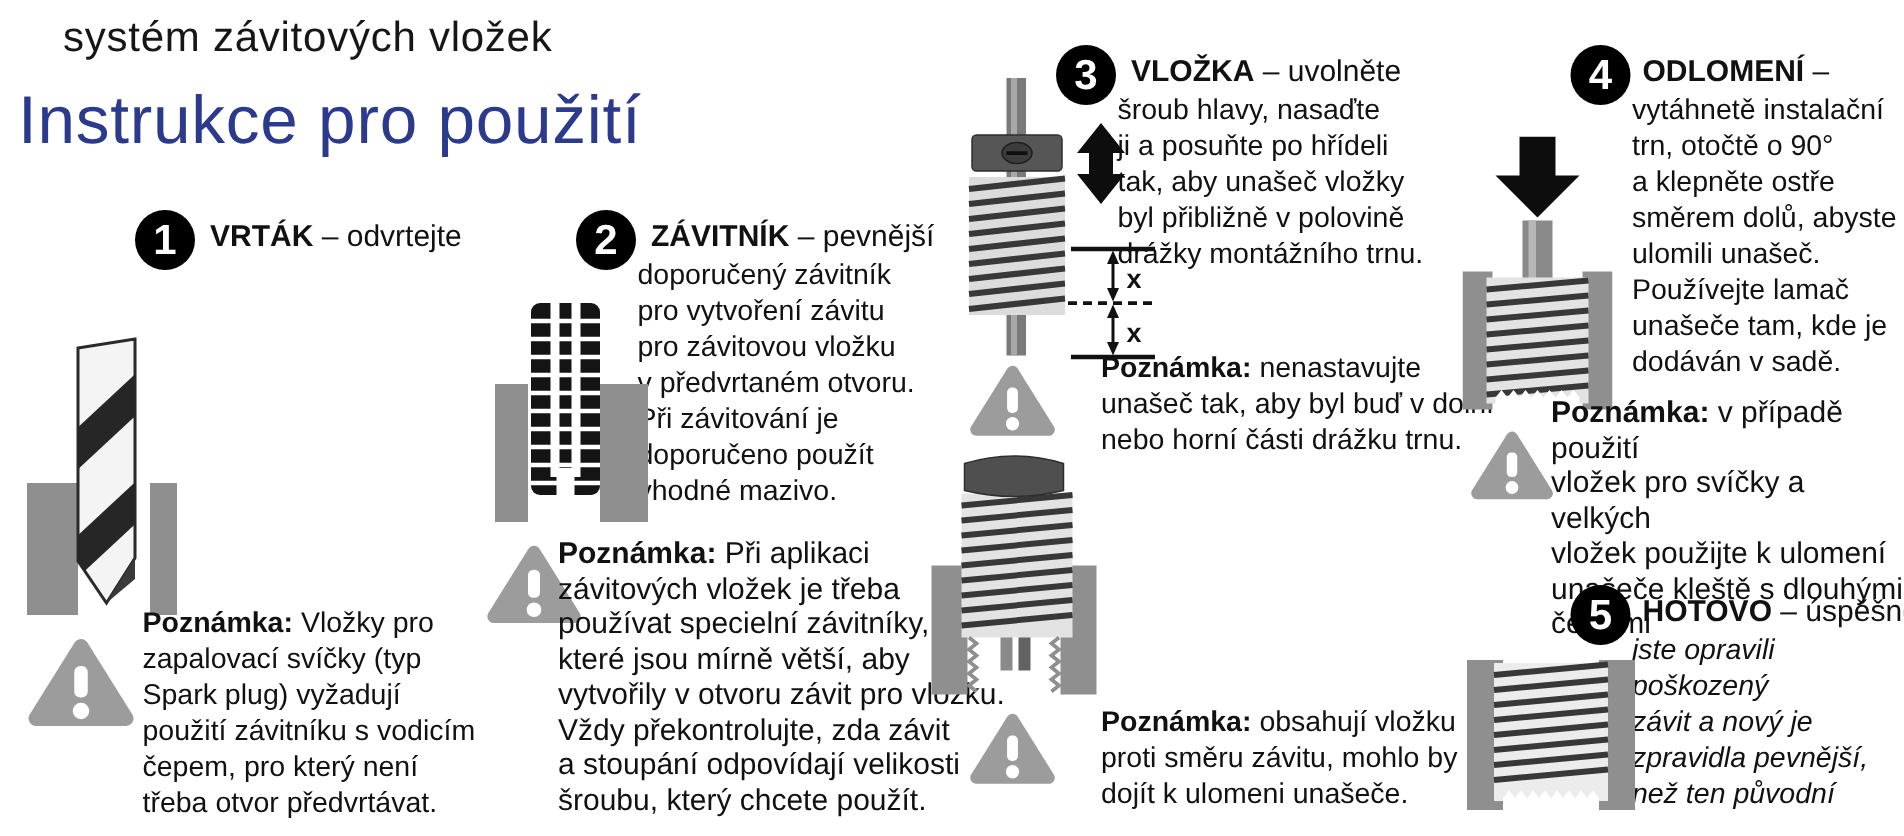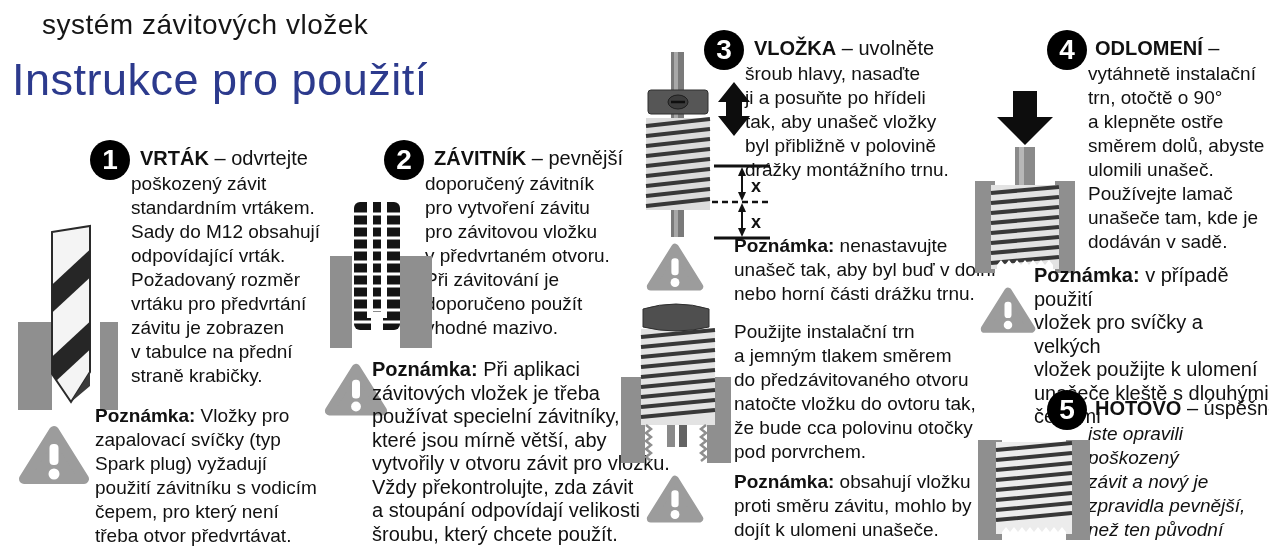--- a/index.html
+++ b/index.html
@@ -31,29 +31,20 @@
 
   <div class="abs subtitle" style="left:42px;top:9px;">systém závitových vložek</div>
   <div class="abs pagetitle" style="left:12px;top:54px;">Instrukce pro použití</div>
 
   <div class="abs badge" style="left:90px;top:140px;">
     <span>1</span>
   </div>
   <div class="abs steptitle" style="left:140px;top:146px;">
     <b>VRTÁK</b> <span>– odvrtejte</span>
   </div>
-  <div class="abs body" style="left:131px;top:172px;">poškozený závit
-standardním vrtákem.
-Sady do M12 obsahují
-odpovídající vrták.
-Požadovaný rozměr
-vrtáku pro předvrtání
-závitu je zobrazen
-v tabulce na přední
-straně krabičky.</div>
 
   <svg class="abs" style="left:0;top:224px;" width="118" height="190" viewBox="0 0 118 190">
     <rect x="18" y="98" width="34" height="88" fill="#8f8f8f"></rect>
     <rect x="100" y="98" width="18" height="88" fill="#8f8f8f"></rect>
     <clipPath id="drillclip">
         <polygon points="52,8 90,2 90,148 71,178 52,150"></polygon>
       </clipPath>
     <polygon points="52,8 90,2 90,148 71,178 52,150" fill="#f4f4f4" stroke="#2a2a2a" stroke-width="2"></polygon>
     <g clip-path="url(#drillclip)" fill="#262626">
       <polygon points="40,72 98,18 98,46 40,100"></polygon>
@@ -169,26 +160,20 @@
     <rect x="88" y="80" width="24" height="86" fill="#8f8f8f"></rect>
     <rect x="48" y="120" width="8" height="30" fill="#8a8a8a"></rect>
     <rect x="60" y="120" width="8" height="30" fill="#636363"></rect>
     <rect x="22" y="32" width="74" height="96" fill="#e3e3e3"></rect>
     <path d="M22,40 l74,-7 m-74,17 l74,-7 m-74,17 l74,-7 m-74,17 l74,-7 m-74,17 l74,-7 m-74,17 l74,-7 m-74,17 l74,-7 m-74,17 l74,-7 m-74,17 l74,-7" stroke="#383838" stroke-width="4" fill="none"></path>
     <path d="M24,12 q33,-10 66,0 l0,18 q-33,8 -66,0 Z" fill="#4f4f4f" stroke="#2e2e2e"></path>
     <path d="M27,128 l5,4 -5,4 5,4 -5,4 5,4 -5,4 5,4 -5,4 5,4" stroke="#8f8f8f" stroke-width="2.5" fill="none"></path>
     <path d="M87,128 l-5,4 5,4 -5,4 5,4 -5,4 5,4 -5,4 5,4 -5,4" stroke="#8f8f8f" stroke-width="2.5" fill="none"></path>
   </svg>
 
-  <div class="abs body" style="left:734px;top:320px;">Použijte instalační trn
-a jemným tlakem směrem
-do předzávitovaného otvoru
-natočte vložku do ovtoru tak,
-že bude cca polovinu otočky
-pod porvrchem.</div>
 
   <svg class="abs" style="left:646px;top:474px;" width="58" height="52" viewBox="0 0 72 64">
     <path d="M36,7 L66,55 L6,55 Z" fill="#9c9c9c" stroke="#9c9c9c" stroke-width="10" stroke-linejoin="round"></path>
     <rect x="31.5" y="20" width="9" height="21" rx="4" fill="#fff"></rect>
     <circle cx="36" cy="50" r="5.5" fill="#fff"></circle>
   </svg>
   <div class="abs note" style="left:734px;top:470px;">
     <b>Poznámka:</b> <span>obsahují vložku
 proti směru závitu, mohlo by
 dojít k ulomeni unašeče.</span>

